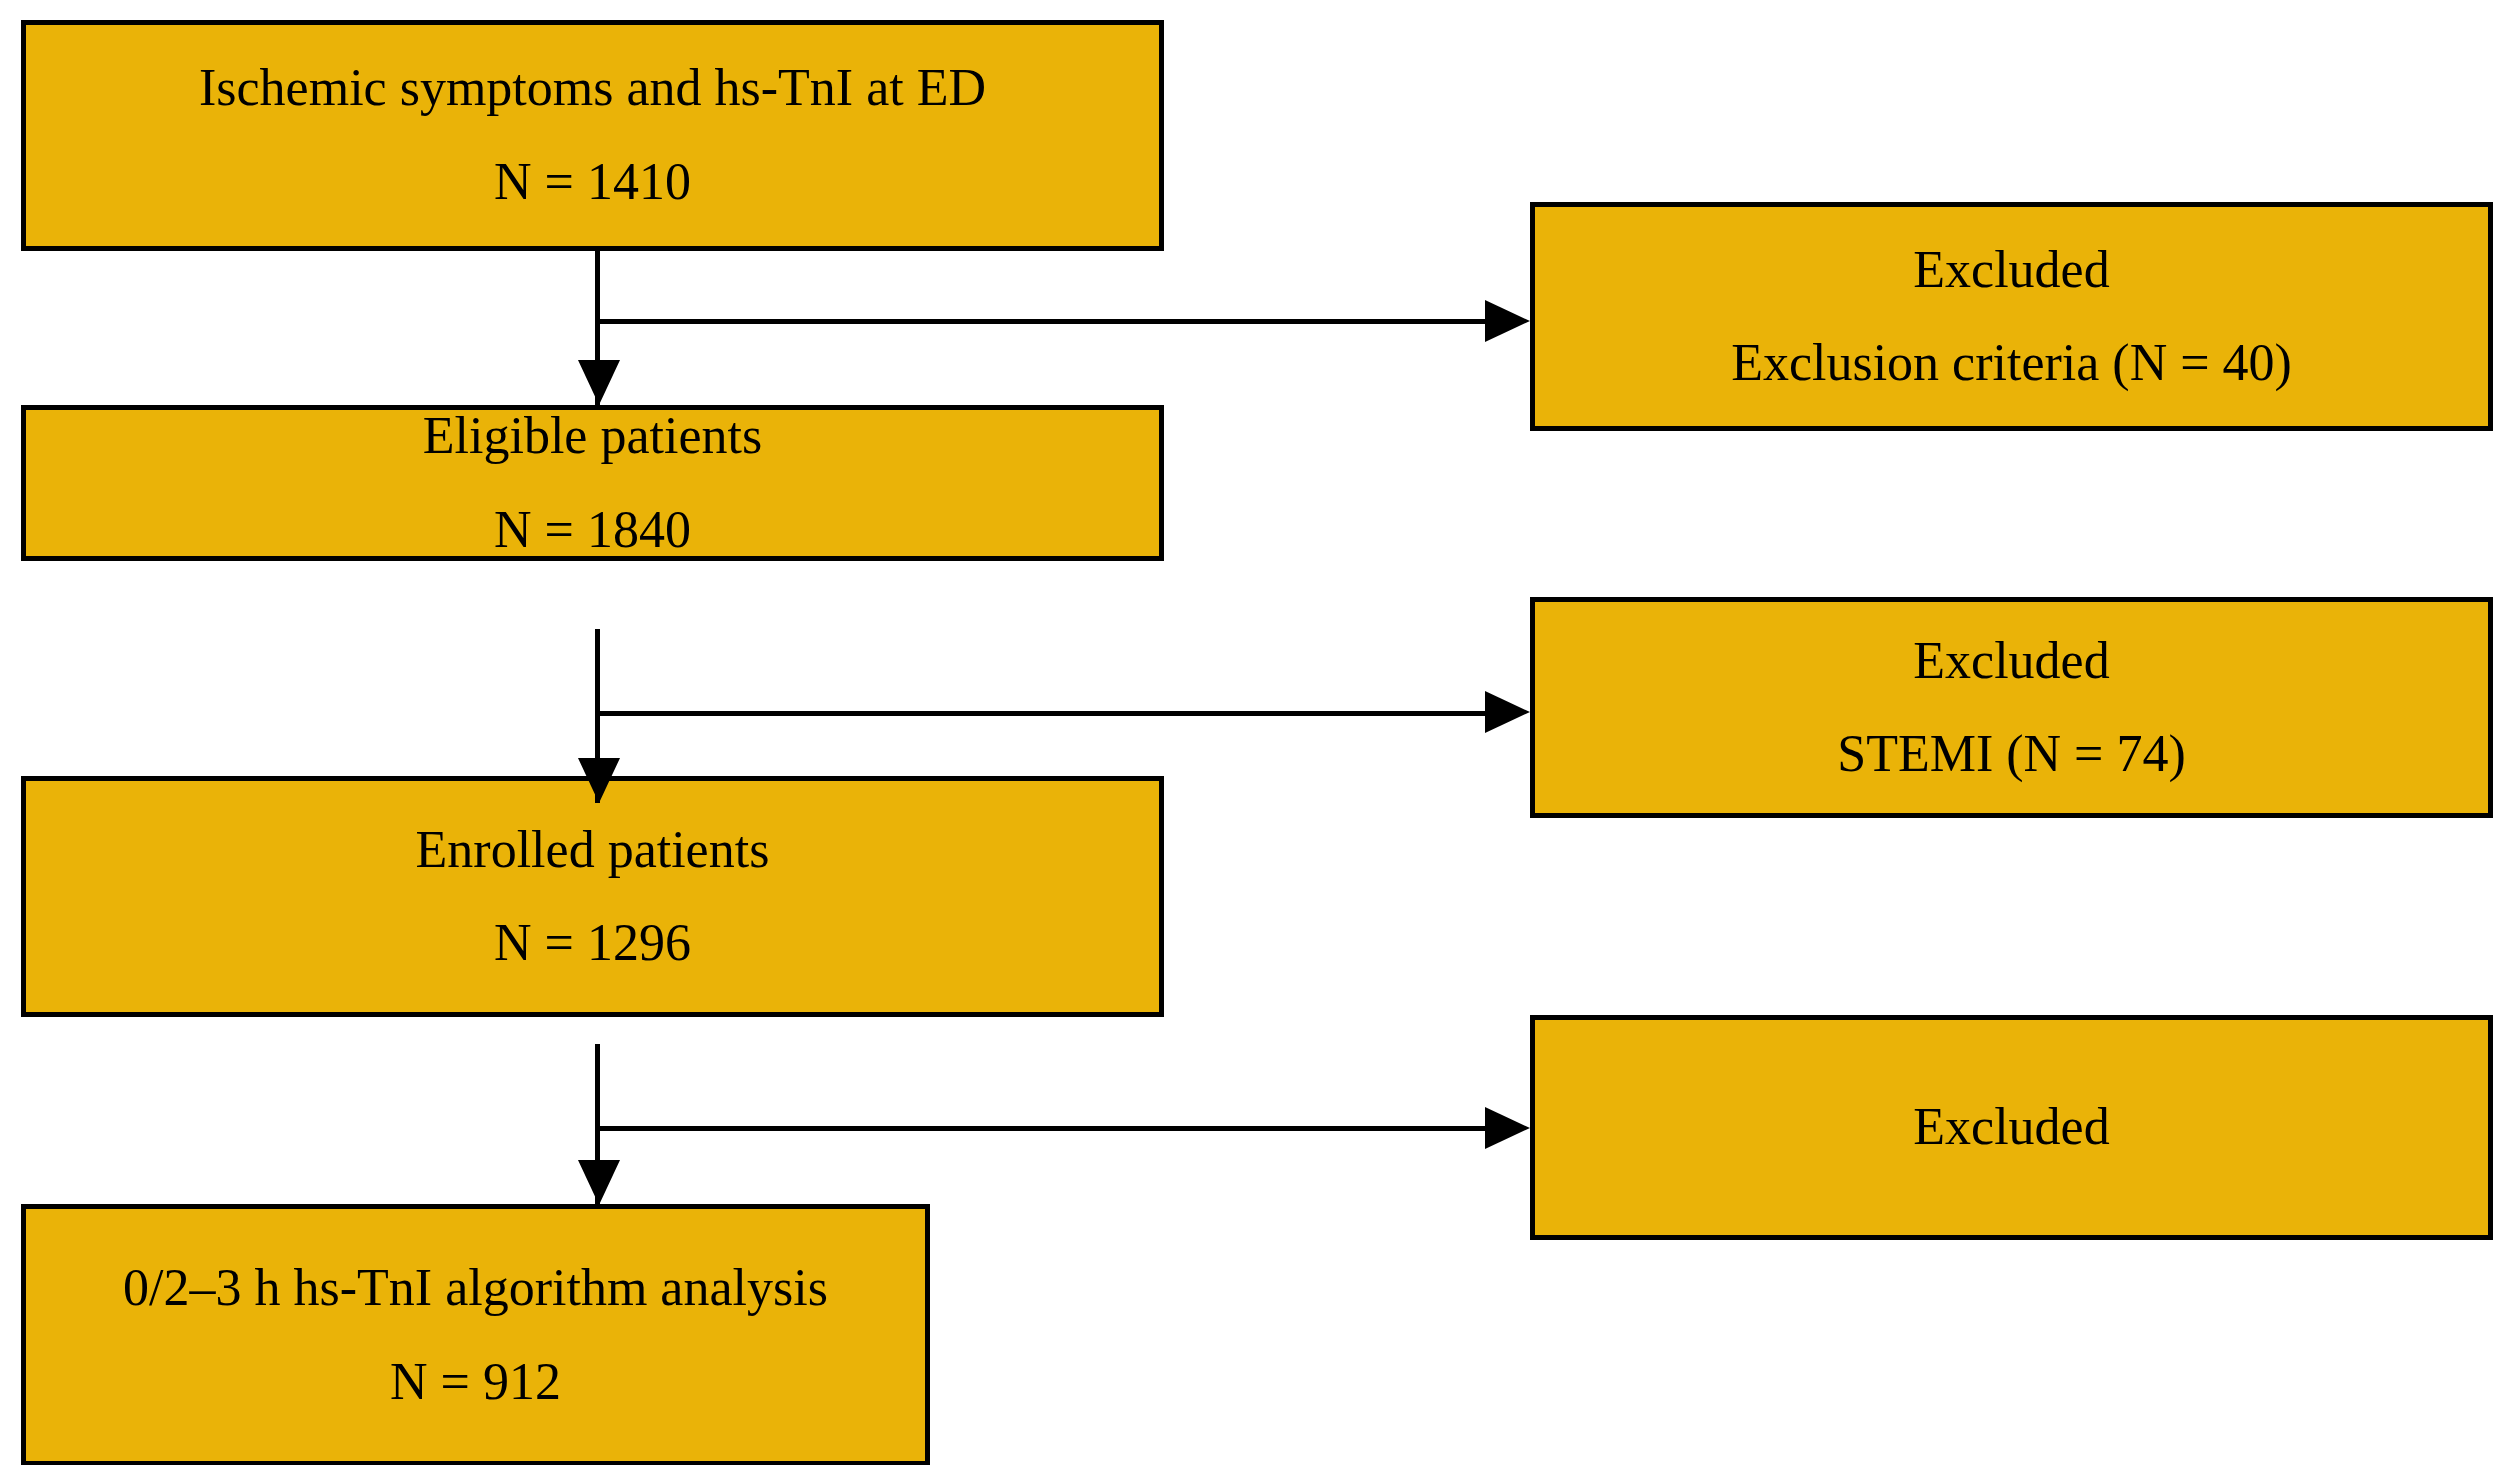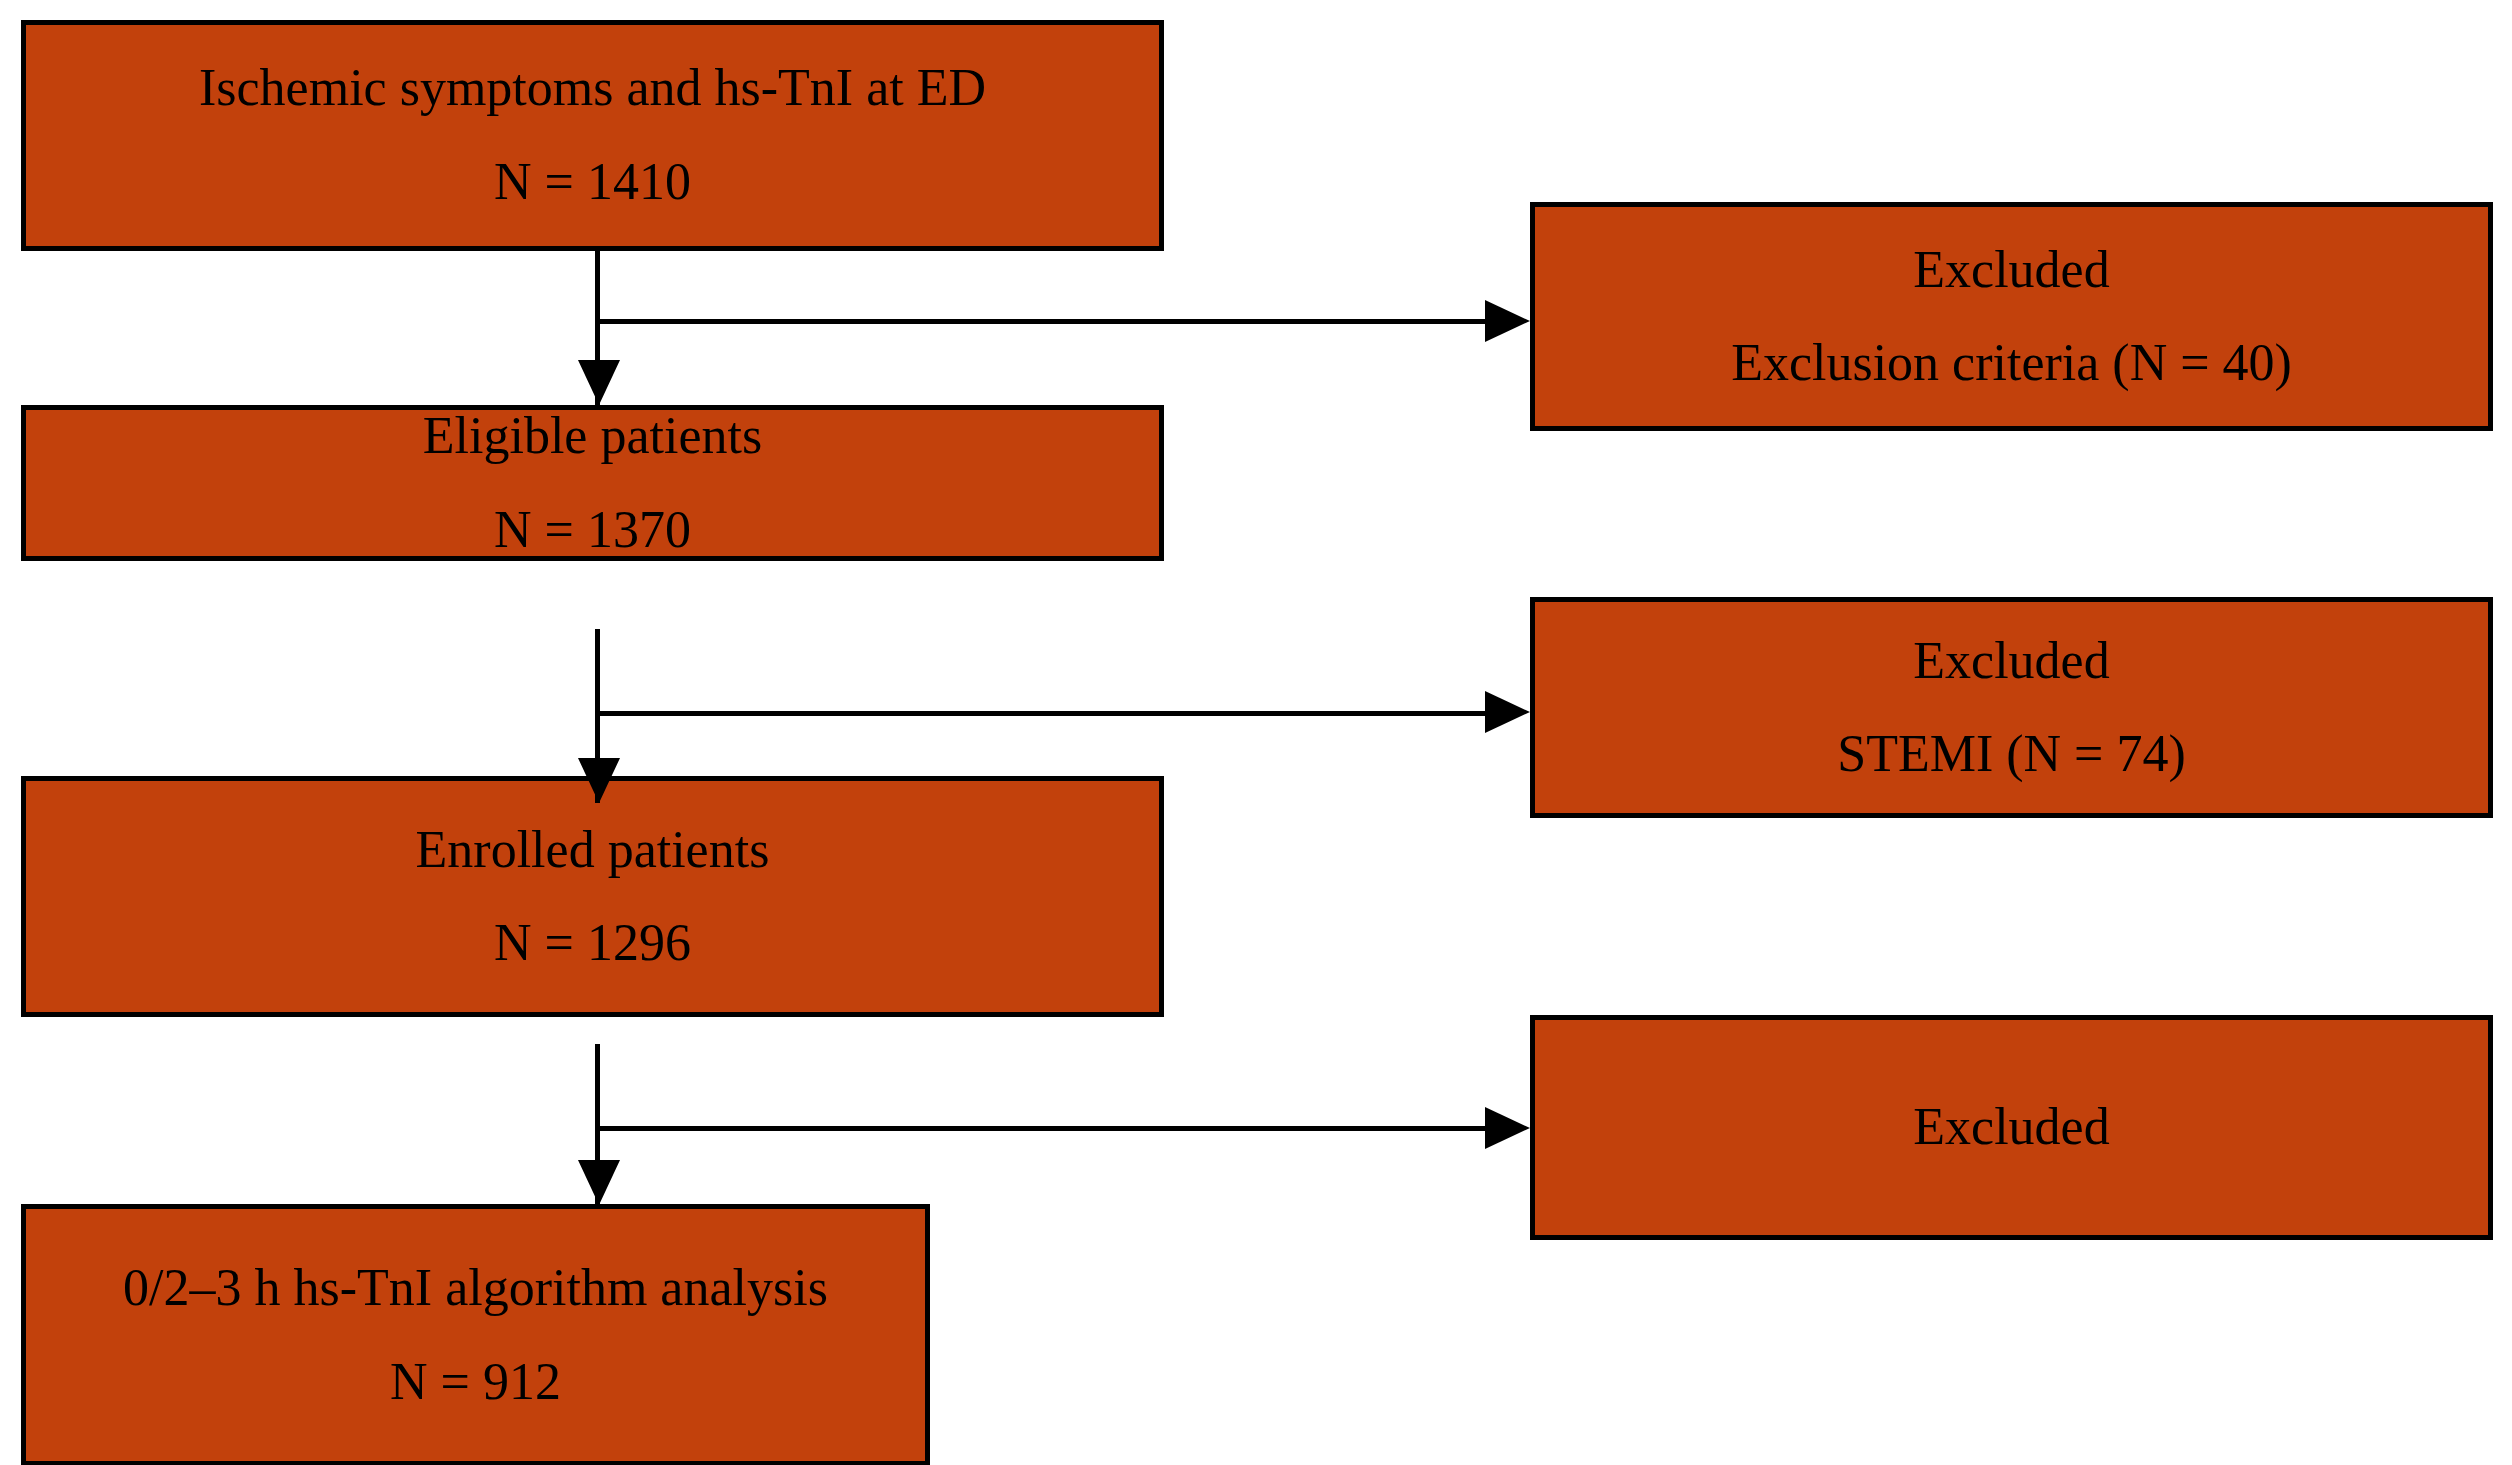--- a/index.html
+++ b/index.html
@@ -15,21 +15,21 @@
     font-family: "Liberation Serif", "DejaVu Serif", serif;
     color: #000000;
     overflow: hidden;
   }
 
   
   .node {
     position: absolute;
     box-sizing: border-box;
     border: 5px solid #000000;
-    background: #c2410c;
+    background: #eab308;
     display: flex;
     flex-direction: column;
     align-items: center;
     justify-content: center;
   }
   .node .line {
     text-align: center;
     white-space: nowrap;
     line-height: 1.08;
     font-size: 52px;
@@ -107,21 +107,21 @@
 
 <div id="canvas">
 
   <div class="node" id="node-screened">
     <div class="line">Ischemic symptoms and hs-TnI at ED</div>
     <div class="line">N = 1410</div>
   </div>
 
   <div class="node" id="node-eligible">
     <div class="line">Eligible patients</div>
-    <div class="line">N = 1370</div>
+    <div class="line">N = 1840</div>
   </div>
 
   <div class="node" id="node-enrolled">
     <div class="line">Enrolled patients</div>
     <div class="line">N = 1296</div>
   </div>
 
   <div class="node" id="node-analysis">
     <div class="line">0/2–3 h hs-TnI algorithm analysis</div>
     <div class="line">N = 912</div>

